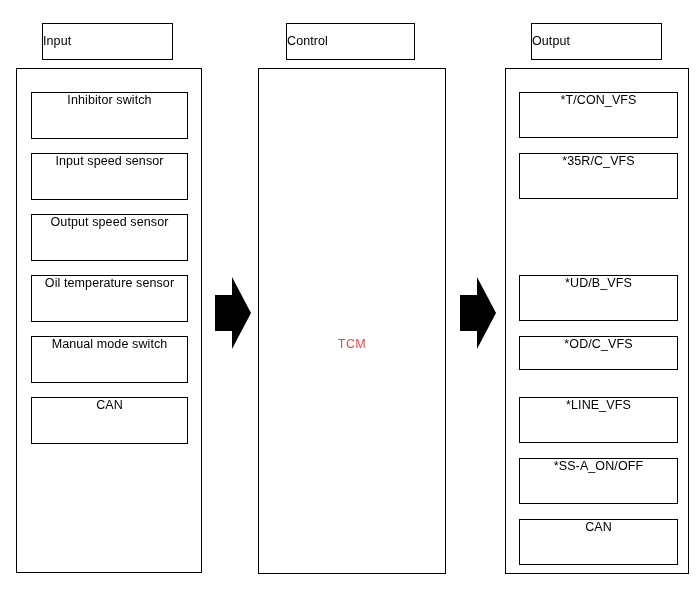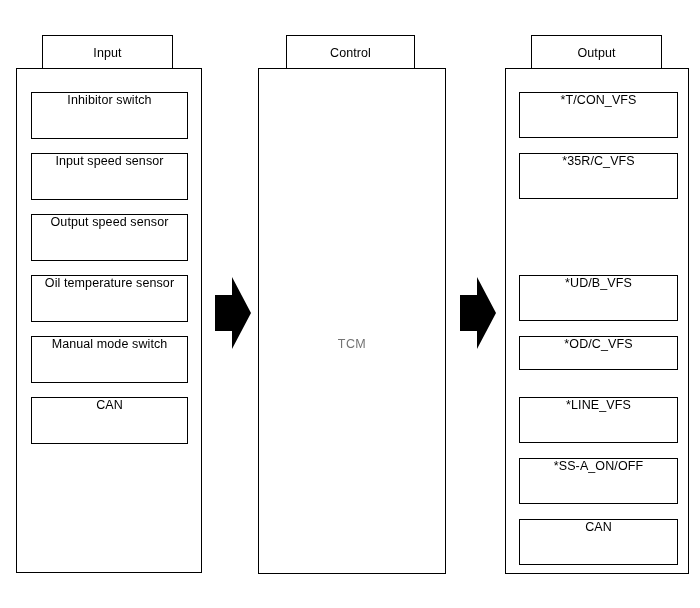--- a/index.html
+++ b/index.html
@@ -20,26 +20,24 @@
     height: 608px;
     background: #ffffff;
   }
   .col-header {
     position: absolute;
     border: 1px solid #000000;
     background: #ffffff;
     box-sizing: border-box;
     display: flex;
     align-items: center;
-    justify-content: center;
     font-size: 12.5px;
     line-height: 1.1;
     letter-spacing: 0.1px;
     color: #000000;
-    margin-top: 12px;
   }
   .col-container {
     position: absolute;
     border: 1px solid #000000;
     background: #ffffff;
     box-sizing: border-box;
   }
   .item-box {
     position: absolute;
     border: 1px solid #000000;
@@ -52,21 +50,21 @@
     line-height: 1.15;
     letter-spacing: 0.1px;
     text-align: center;
     color: #000000;
   }
   .center-label {
     position: absolute;
     font-size: 12.5px;
     letter-spacing: 0.4px;
     text-align: center;
-    color: #737373;
+    color: #ef4444;
     width: 100%;
   }
   .arrow {
     position: absolute;
     display: block;
   }
   .arrow svg { display: block; }
 </style>
 </head>
 <body>

